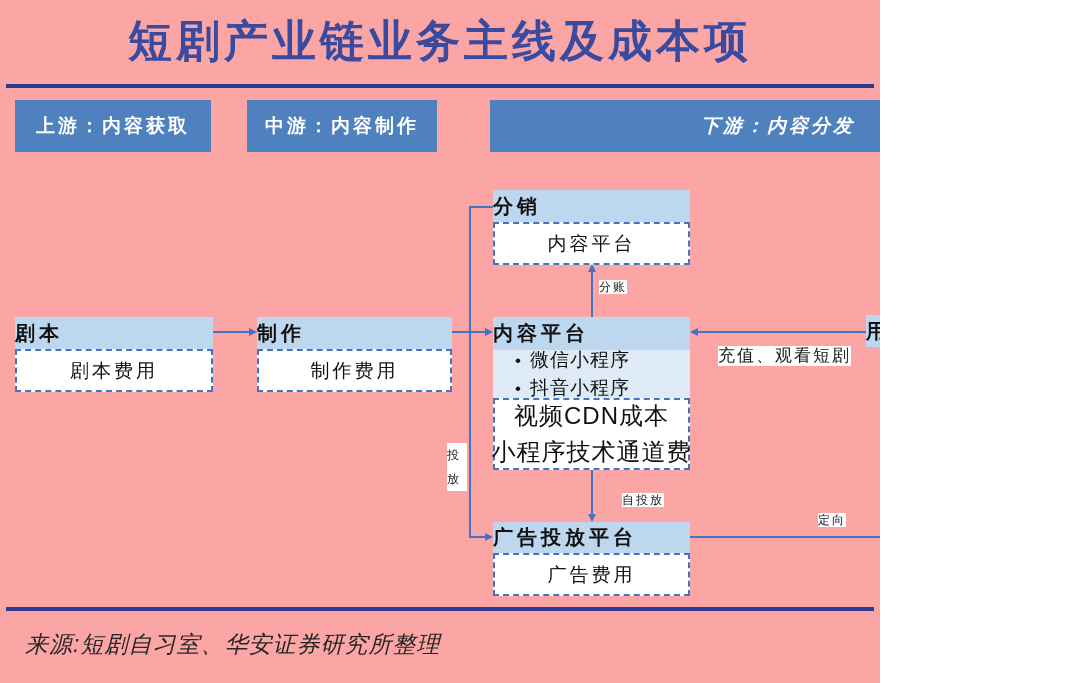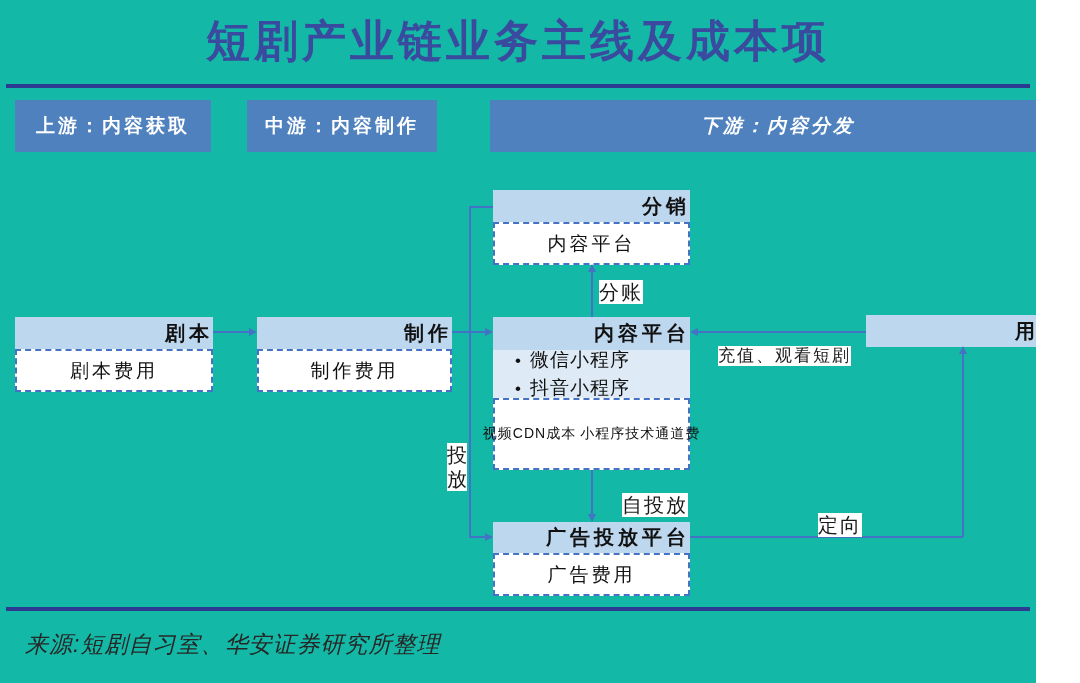--- a/index.html
+++ b/index.html
@@ -1,63 +1,63 @@
 <!DOCTYPE html>
 <html><head>
 <meta charset="utf-8">
 <style>
   html,body{margin:0;padding:0;background:#fff;}
   .canvas{
-    position:relative;width:1036px;height:683px;background:#14b8a6;
+    position:relative;width:880px;height:683px;background:#fca5a5;
     font-family:"Liberation Sans","DejaVu Sans",sans-serif;overflow:hidden;color:#111;
   }
   .title{
     position:absolute;top:12px;left:0;width:100%;text-align:center;
     font-size:44px;font-weight:800;color:#3a4a9e;letter-spacing:4px;white-space:nowrap;
   }
   .rule{position:absolute;left:6px;right:6px;height:4px;background:#2d3a92;}
   .rule-top{top:84px;}
   .rule-bottom{top:607px;}
   .stage{
     position:absolute;top:100px;height:52px;background:#4e81bd;color:#ffffff;
     font-weight:700;font-size:19px;letter-spacing:3px;
     display:flex;align-items:center;justify-content:center;
   }
   .stage-up{left:15px;width:196px;}
   .stage-mid{left:247px;width:190px;}
   .stage-down{left:490px;width:576px;font-style:italic;}
   .node-head{
     position:absolute;background:#bdd7ee;color:#111;font-weight:700;font-size:20px;
-    letter-spacing:4px;display:flex;align-items:center;justify-content:flex-end;white-space:nowrap;
+    letter-spacing:4px;display:flex;align-items:center;justify-content:flex-start;white-space:nowrap;
   }
   .cost-box{
     position:absolute;border:2px dashed #4472c4;background:#ffffff;color:#111;
     font-size:19px;letter-spacing:3px;display:flex;align-items:center;justify-content:center;
     box-sizing:border-box;white-space:nowrap;
   }
   .bullets{
     position:absolute;background:#deeaf6;color:#111;font-size:19px;letter-spacing:1px;
     display:flex;flex-direction:column;justify-content:center;gap:2px;
     padding-left:22px;box-sizing:border-box;
   }
   .bullet-row{display:flex;align-items:center;gap:8px;white-space:nowrap;}
   .bullet-glyph{font-size:17px;line-height:1;}
   .multi-cost{
-    position:absolute;border:2px dashed #4472c4;background:#ffffff;color:#111;font-size:14px;
-    letter-spacing:1px;display:flex;flex-direction:row;align-items:center;justify-content:center;
+    position:absolute;border:2px dashed #4472c4;background:#ffffff;color:#111;font-size:24px;
+    letter-spacing:1px;display:flex;flex-direction:column;align-items:center;justify-content:center;
     gap:4px;box-sizing:border-box;white-space:nowrap;
   }
   .ln{position:absolute;background:#4472c4;}
   .arr{position:absolute;width:0;height:0;}
   .arr-r{border-top:4px solid transparent;border-bottom:4px solid transparent;border-left:8px solid #4472c4;}
   .arr-l{border-top:4px solid transparent;border-bottom:4px solid transparent;border-right:8px solid #4472c4;}
   .arr-u{border-left:4px solid transparent;border-right:4px solid transparent;border-bottom:8px solid #4472c4;}
   .arr-d{border-left:4px solid transparent;border-right:4px solid transparent;border-top:8px solid #4472c4;}
   .edge-lbl{
-    position:absolute;color:#1a1a1a;font-size:20px;letter-spacing:2px;background:#ffffff;
+    position:absolute;color:#1a1a1a;font-size:12px;letter-spacing:2px;background:#ffffff;
     line-height:1.2;white-space:nowrap;
   }
   .edge-lbl-v{width:20px;white-space:normal;word-break:break-all;line-height:24px;letter-spacing:0;}
   .source{
     position:absolute;left:25px;top:629px;font-size:23px;color:#262626;letter-spacing:1px;white-space:nowrap;font-style:italic;
   }
 </style>
 </head>
 <body>
 

